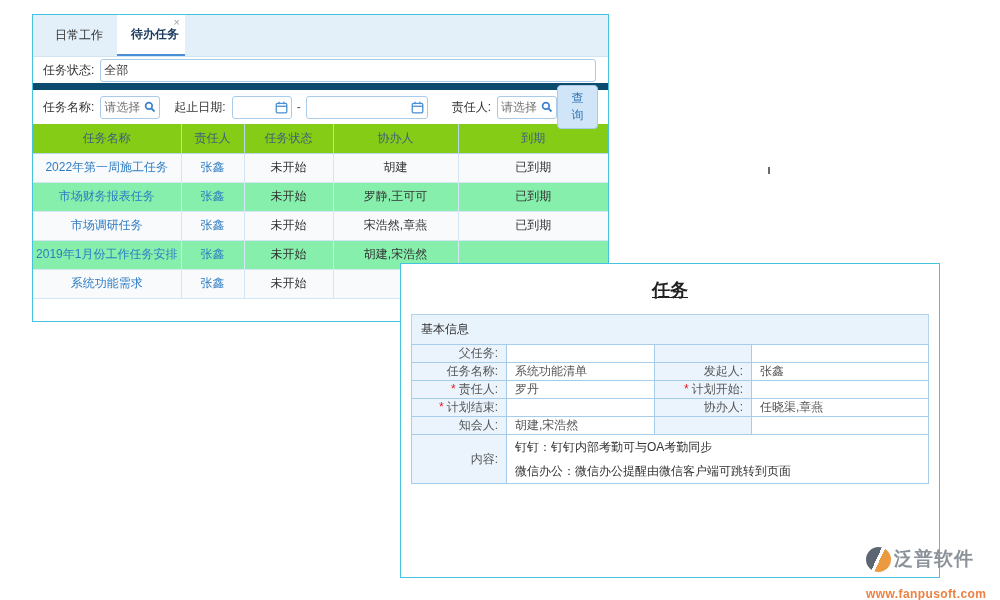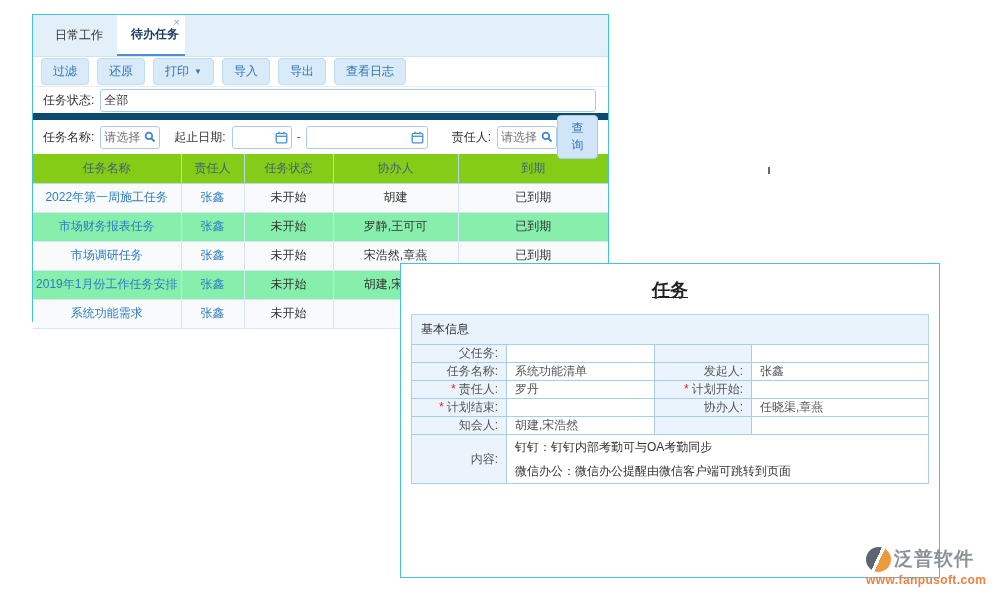--- a/index.html
+++ b/index.html
@@ -58,48 +58,37 @@
   .req { color:#e02020; margin-right:3px; }
   td.content-val { height:64px; vertical-align:top; padding-top:7px; white-space:normal; }
   .content-line { line-height:24px; color:#333; }
 
   
   .watermark { position:absolute; left:866px; top:546px; z-index:10; width:132px; }
   .wm-row { display:flex; align-items:center; gap:3px; }
   .wm-logo { width:25px; height:25px; border-radius:50%; flex:0 0 25px;
     background:linear-gradient(115deg,#5c6673 44%,#ffffff 44%,#ffffff 54%,#ec9a3f 54%); }
   .wm-brand { font-size:19px; font-weight:bold; color:#8b929a; letter-spacing:1px; white-space:nowrap; }
-  .wm-url { font-size:12px; font-weight:bold; color:#ee8142; letter-spacing:0.4px; margin-top:1px; }
+  .wm-url { font-size:12px; font-weight:bold; color:#ee8142; letter-spacing:0.4px; margin-top:15px; }
 
   .stray-mark { position:absolute; left:768px; top:167px; width:2px; height:7px; background:#6b6b6b; }
 </style>
 </head>
 <body>
 
 <div class="main-panel">
 
   <div class="tabbar">
     <div class="tab">日常工作</div>
     <div class="tab active">
       <span>待办任务</span>
       <span class="tab-close">×</span>
     </div>
   </div>
 
-  <div class="toolbar">
-    <button class="btn">过滤</button>
-    <button class="btn">还原</button>
-    <button class="btn">
-      <span>打印</span>
-      <span class="caret">▼</span>
-    </button>
-    <button class="btn">导入</button>
-    <button class="btn">导出</button>
-    <button class="btn">查看日志</button>
-  </div>
 
   <div class="filter-row1">
     <span class="lbl">任务状态:</span>
     <div class="inp-wrap status-wrap">
       <input value="全部" style="">
     </div>
   </div>
 
   <div class="filter-row2">
     <span class="lbl">任务名称:</span>

